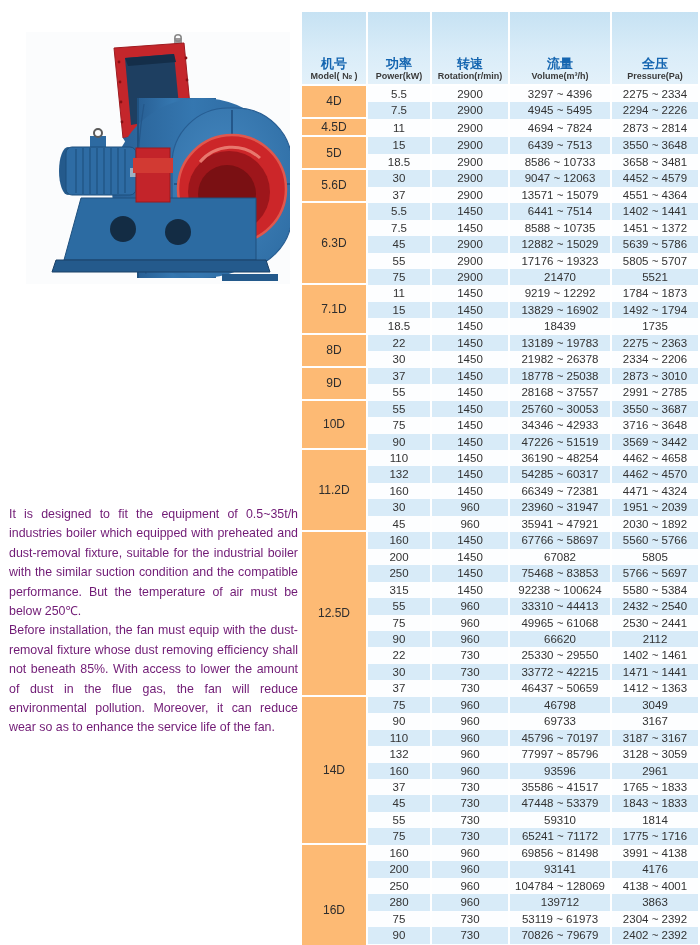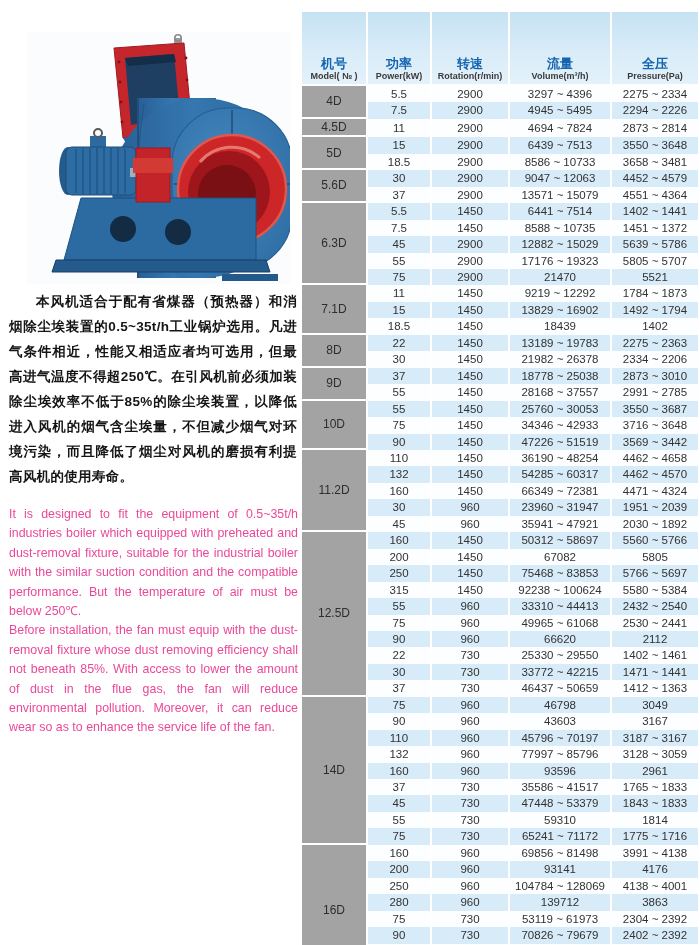--- a/index.html
+++ b/index.html
@@ -7,39 +7,39 @@
               font-family:"Liberation Sans", sans-serif; }
   .page { position:relative; width:700px; height:945px; background:#ffffff; }
 
   
   .left-panel { position:absolute; left:0; top:0; width:300px; height:945px; }
   .fan-figure { position:absolute; left:26px; top:32px; width:264px; height:252px; }
   .zh-text { position:absolute; left:9px; top:289px; width:288px;
              font-size:13.5px; font-weight:600; color:#151515;
              line-height:25px; text-align:justify; text-indent:2em; letter-spacing:0.3px; }
   .en-text { position:absolute; left:9px; top:505px; width:289px;
-             font-size:12.4px; color:#ec4899; line-height:19.4px; text-align:justify; }
+             font-size:12.4px; color:#701a75; line-height:19.4px; text-align:justify; }
   .en-text p { margin:0; }
 
   
   .table-panel { position:absolute; left:302px; top:12px; width:396px; }
   table.spec { width:396px; table-layout:fixed; border-collapse:separate; border-spacing:0; }
   col.c-model{width:64px;} col.c-power{width:64px;} col.c-rot{width:78px;}
   col.c-vol{width:102px;} col.c-press{width:88px;}
 
   thead th { height:34px; vertical-align:middle; padding:1px 0 2px 0;
              background:linear-gradient(180deg,#c6e2f3 0%, #d9ecf8 55%, #e3f1fa 100%);
              border-bottom:2px solid #ffffff; }
   thead th + th { border-left:2px solid #ffffff; }
   .h-zh { font-size:13px; font-weight:bold; color:#1465b0; line-height:15px; text-align:center;margin-top:43px; }
   .h-en { font-size:9px; color:#3a3a3a; line-height:11px; text-align:center; }
 
   tbody td { height:16.45px; line-height:16.45px; padding:0; text-align:center;
              font-size:11.5px; color:#323232; white-space:nowrap; overflow:hidden; }
-  td.model-cell { background:#a3a3a3; font-size:12px; color:#2e2e2e; }
+  td.model-cell { background:#fdba74; font-size:12px; color:#2e2e2e; }
   td.model-sep  { border-bottom:2px solid #ffffff; }
   td.data-cell  { border-left:2px solid #ffffff; }
   tbody tr:nth-child(odd)  td.data-cell { background:#fdfeff; }
   tbody tr:nth-child(even) td.data-cell { background:#d8ebf8; }
 </style>
 </head>
 <body>
 
 <div class="page">
 
@@ -105,21 +105,20 @@
         <circle cx="72" cy="101" r="4" fill="none" stroke="#5a5a5a" stroke-width="2"></circle>
         <ellipse cx="42" cy="139" rx="9" ry="24" fill="#245a8c"></ellipse>
         <rect x="40" y="115" width="70" height="48" rx="6" fill="#2e6ca4" stroke="#1d4f7c" stroke-width="1"></rect>
         <path d="M50,117 V161 M57,116 V162 M64,116 V162 M71,116 V162 M78,116 V162 M85,116 V162 M92,116 V162 M99,117 V161" stroke="#1d4f7c" stroke-width="1.4" opacity="0.75"></path>
         <rect x="104" y="136" width="26" height="9" fill="#9db1c3"></rect>
         <rect x="110" y="116" width="34" height="54" fill="#c3242a" stroke="#9b1a1f" stroke-width="1"></rect>
         <rect x="107" y="126" width="40" height="15" fill="#d23a33"></rect>
       </g>
     </svg>
 
-    <p class="zh-text">本风机适合于配有省煤器（预热器）和消烟除尘埃装置的0.5~35t/h工业锅炉选用。凡进气条件相近，性能又相适应者均可选用，但最高进气温度不得超250℃。在引风机前必须加装除尘埃效率不低于85%的除尘埃装置，以降低进入风机的烟气含尘埃量，不但减少烟气对环境污染，而且降低了烟尘对风机的磨损有利提高风机的使用寿命。</p>
 
     <div class="en-text">
       <p>It is designed to fit the equipment of 0.5~35t/h industries boiler which equipped with preheated and dust-removal fixture, suitable for the industrial boiler with the similar suction condition and the compatible performance. But the temperature of air must be below 250℃.</p>
       <p>Before installation, the fan must equip with the dust-removal fixture whose dust removing efficiency shall not beneath 85%. With access to lower the amount of dust in the flue gas, the fan will reduce environmental pollution. Moreover, it can reduce wear so as to enhance the service life of the fan.</p>
     </div>
   </div>
 
   <div class="table-panel">
     <table class="spec">
       <colgroup>
@@ -241,21 +240,21 @@
           <tr>
             <td class="data-cell">15</td>
             <td class="data-cell">1450</td>
             <td class="data-cell">13829 ~ 16902</td>
             <td class="data-cell">1492 ~ 1794</td>
           </tr>
           <tr>
             <td class="data-cell">18.5</td>
             <td class="data-cell">1450</td>
             <td class="data-cell">18439</td>
-            <td class="data-cell">1402</td>
+            <td class="data-cell">1735</td>
           </tr>
           <tr>
             <td rowspan="2" class="model-cell model-sep">8D</td>
             <td class="data-cell">22</td>
             <td class="data-cell">1450</td>
             <td class="data-cell">13189 ~ 19783</td>
             <td class="data-cell">2275 ~ 2363</td>
           </tr>
           <tr>
             <td class="data-cell">30</td>
@@ -323,21 +322,21 @@
           <tr>
             <td class="data-cell">45</td>
             <td class="data-cell">960</td>
             <td class="data-cell">35941 ~ 47921</td>
             <td class="data-cell">2030 ~ 1892</td>
           </tr>
           <tr>
             <td rowspan="10" class="model-cell model-sep">12.5D</td>
             <td class="data-cell">160</td>
             <td class="data-cell">1450</td>
-            <td class="data-cell">50312 ~ 58697</td>
+            <td class="data-cell">67766 ~ 58697</td>
             <td class="data-cell">5560 ~ 5766</td>
           </tr>
           <tr>
             <td class="data-cell">200</td>
             <td class="data-cell">1450</td>
             <td class="data-cell">67082</td>
             <td class="data-cell">5805</td>
           </tr>
           <tr>
             <td class="data-cell">250</td>
@@ -390,21 +389,21 @@
           <tr>
             <td rowspan="9" class="model-cell model-sep">14D</td>
             <td class="data-cell">75</td>
             <td class="data-cell">960</td>
             <td class="data-cell">46798</td>
             <td class="data-cell">3049</td>
           </tr>
           <tr>
             <td class="data-cell">90</td>
             <td class="data-cell">960</td>
-            <td class="data-cell">43603</td>
+            <td class="data-cell">69733</td>
             <td class="data-cell">3167</td>
           </tr>
           <tr>
             <td class="data-cell">110</td>
             <td class="data-cell">960</td>
             <td class="data-cell">45796 ~ 70197</td>
             <td class="data-cell">3187 ~ 3167</td>
           </tr>
           <tr>
             <td class="data-cell">132</td>

